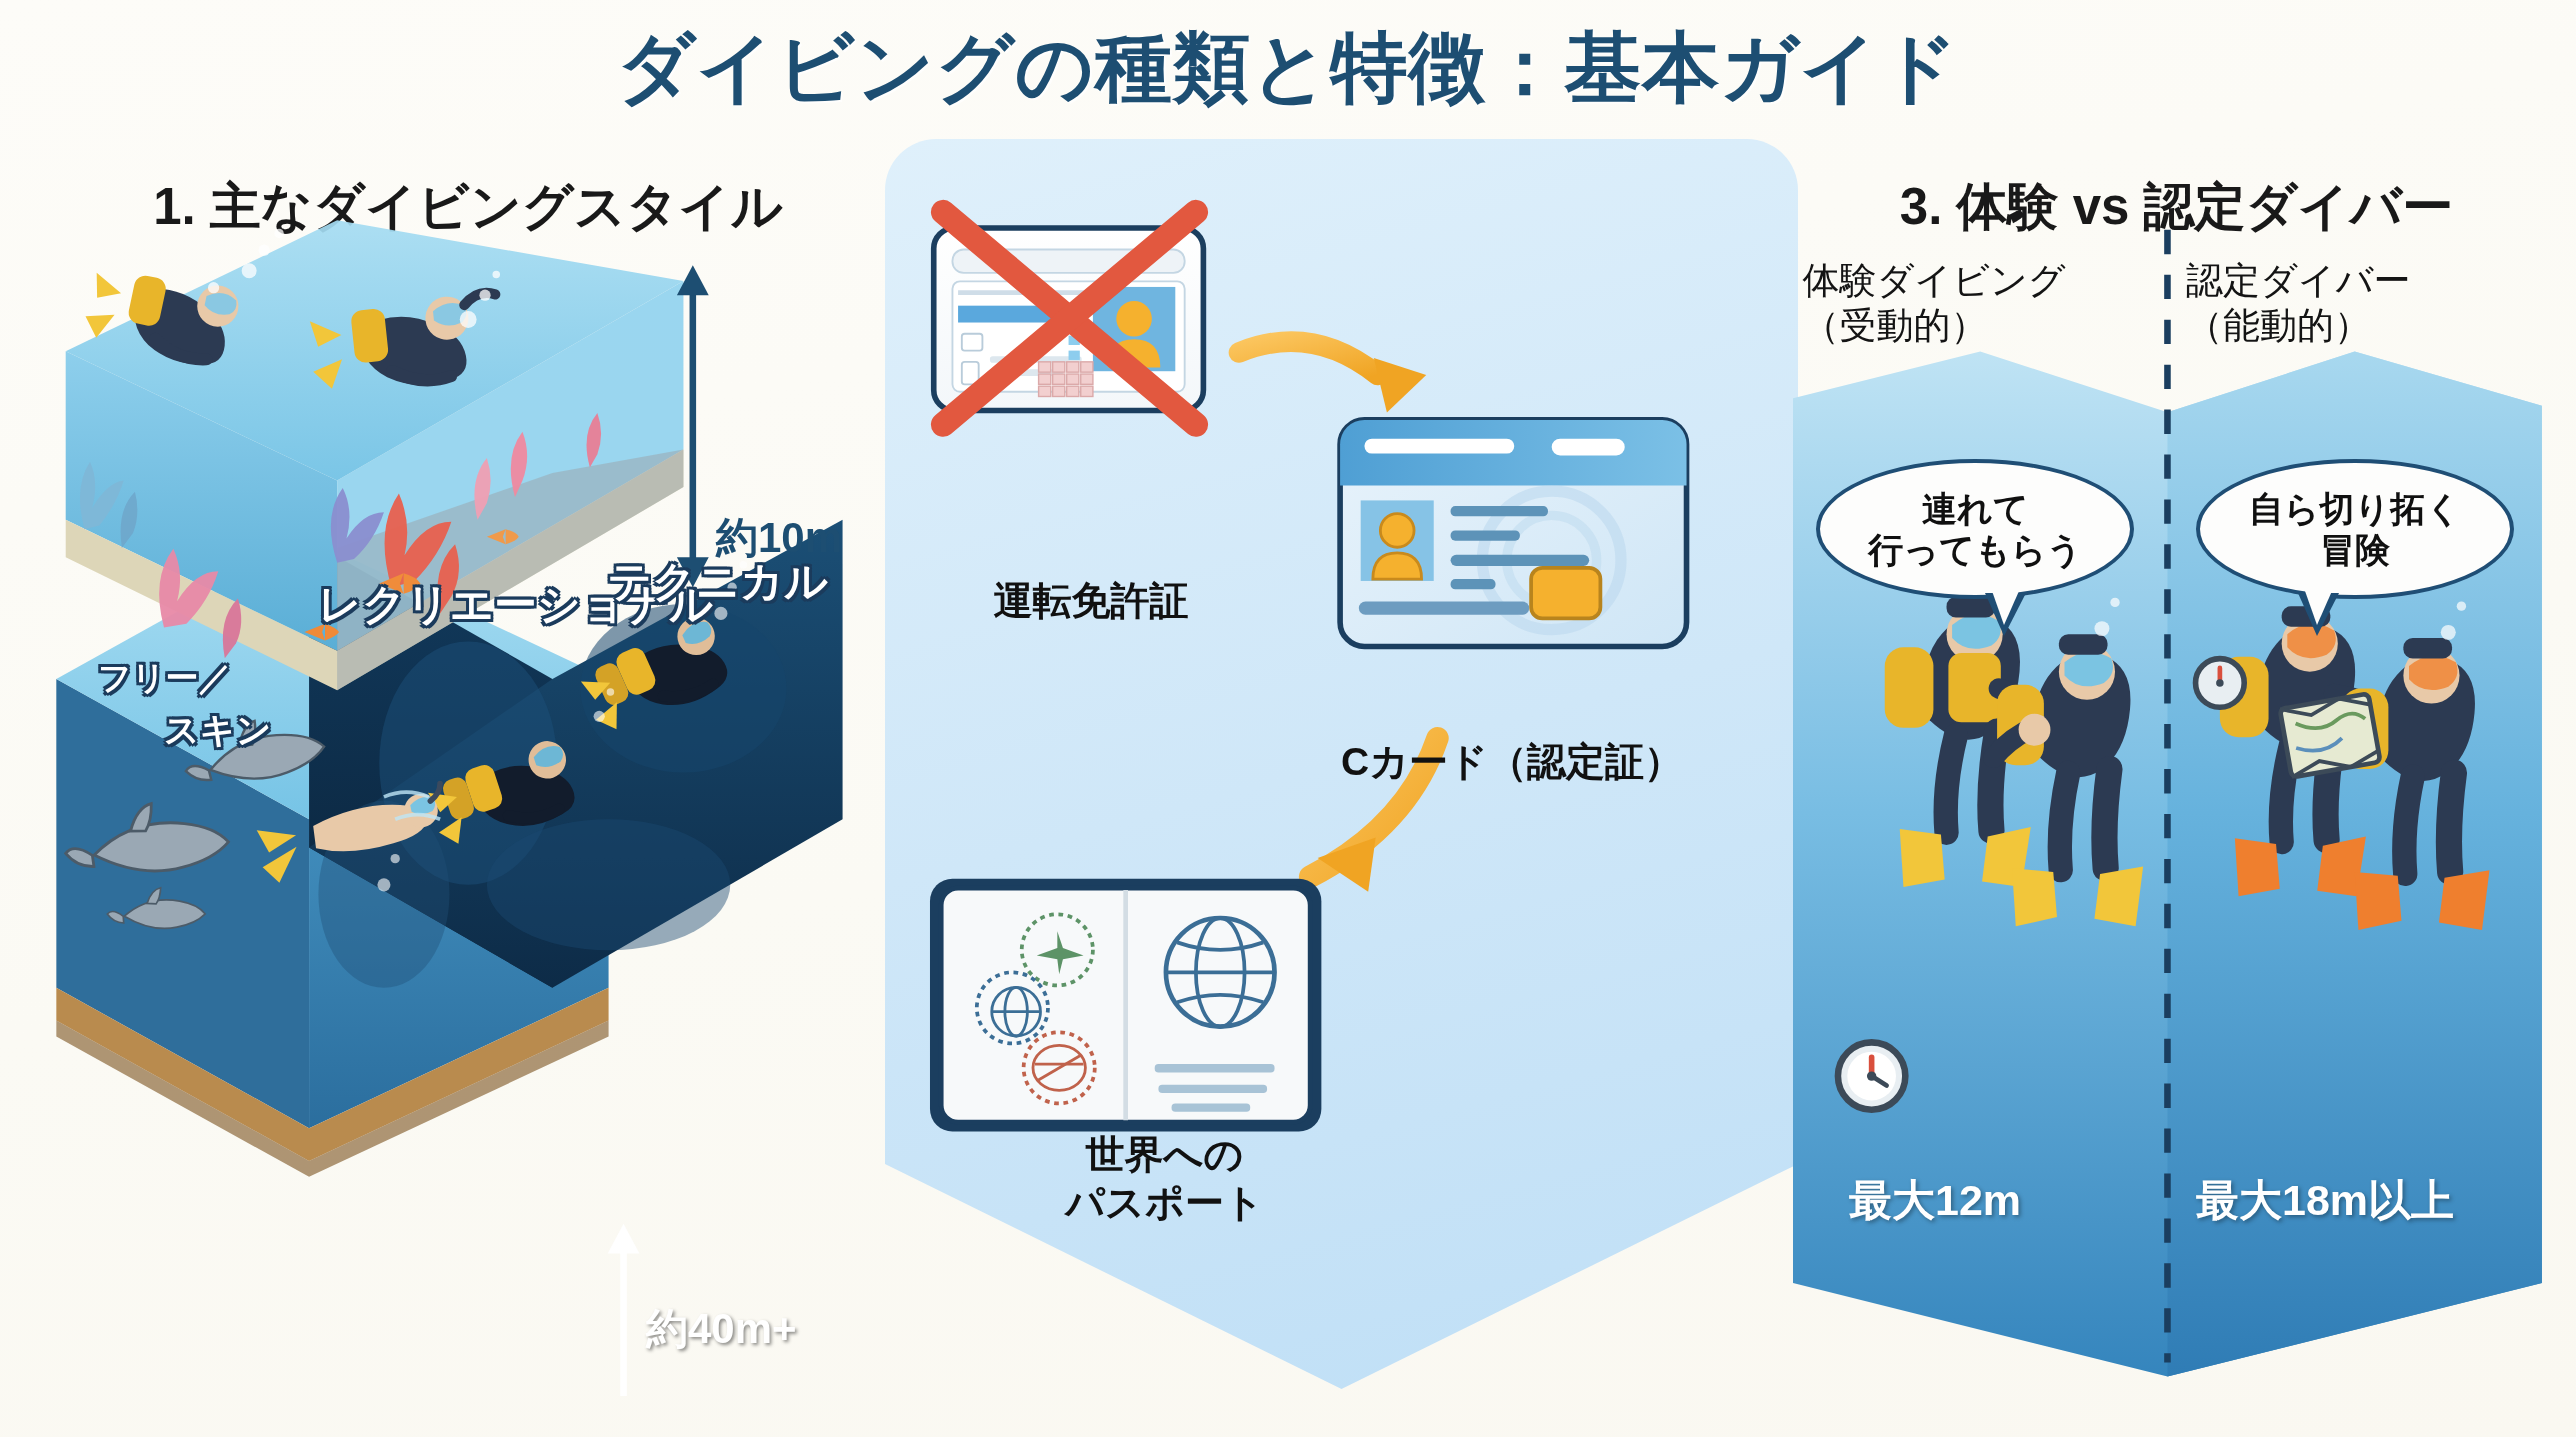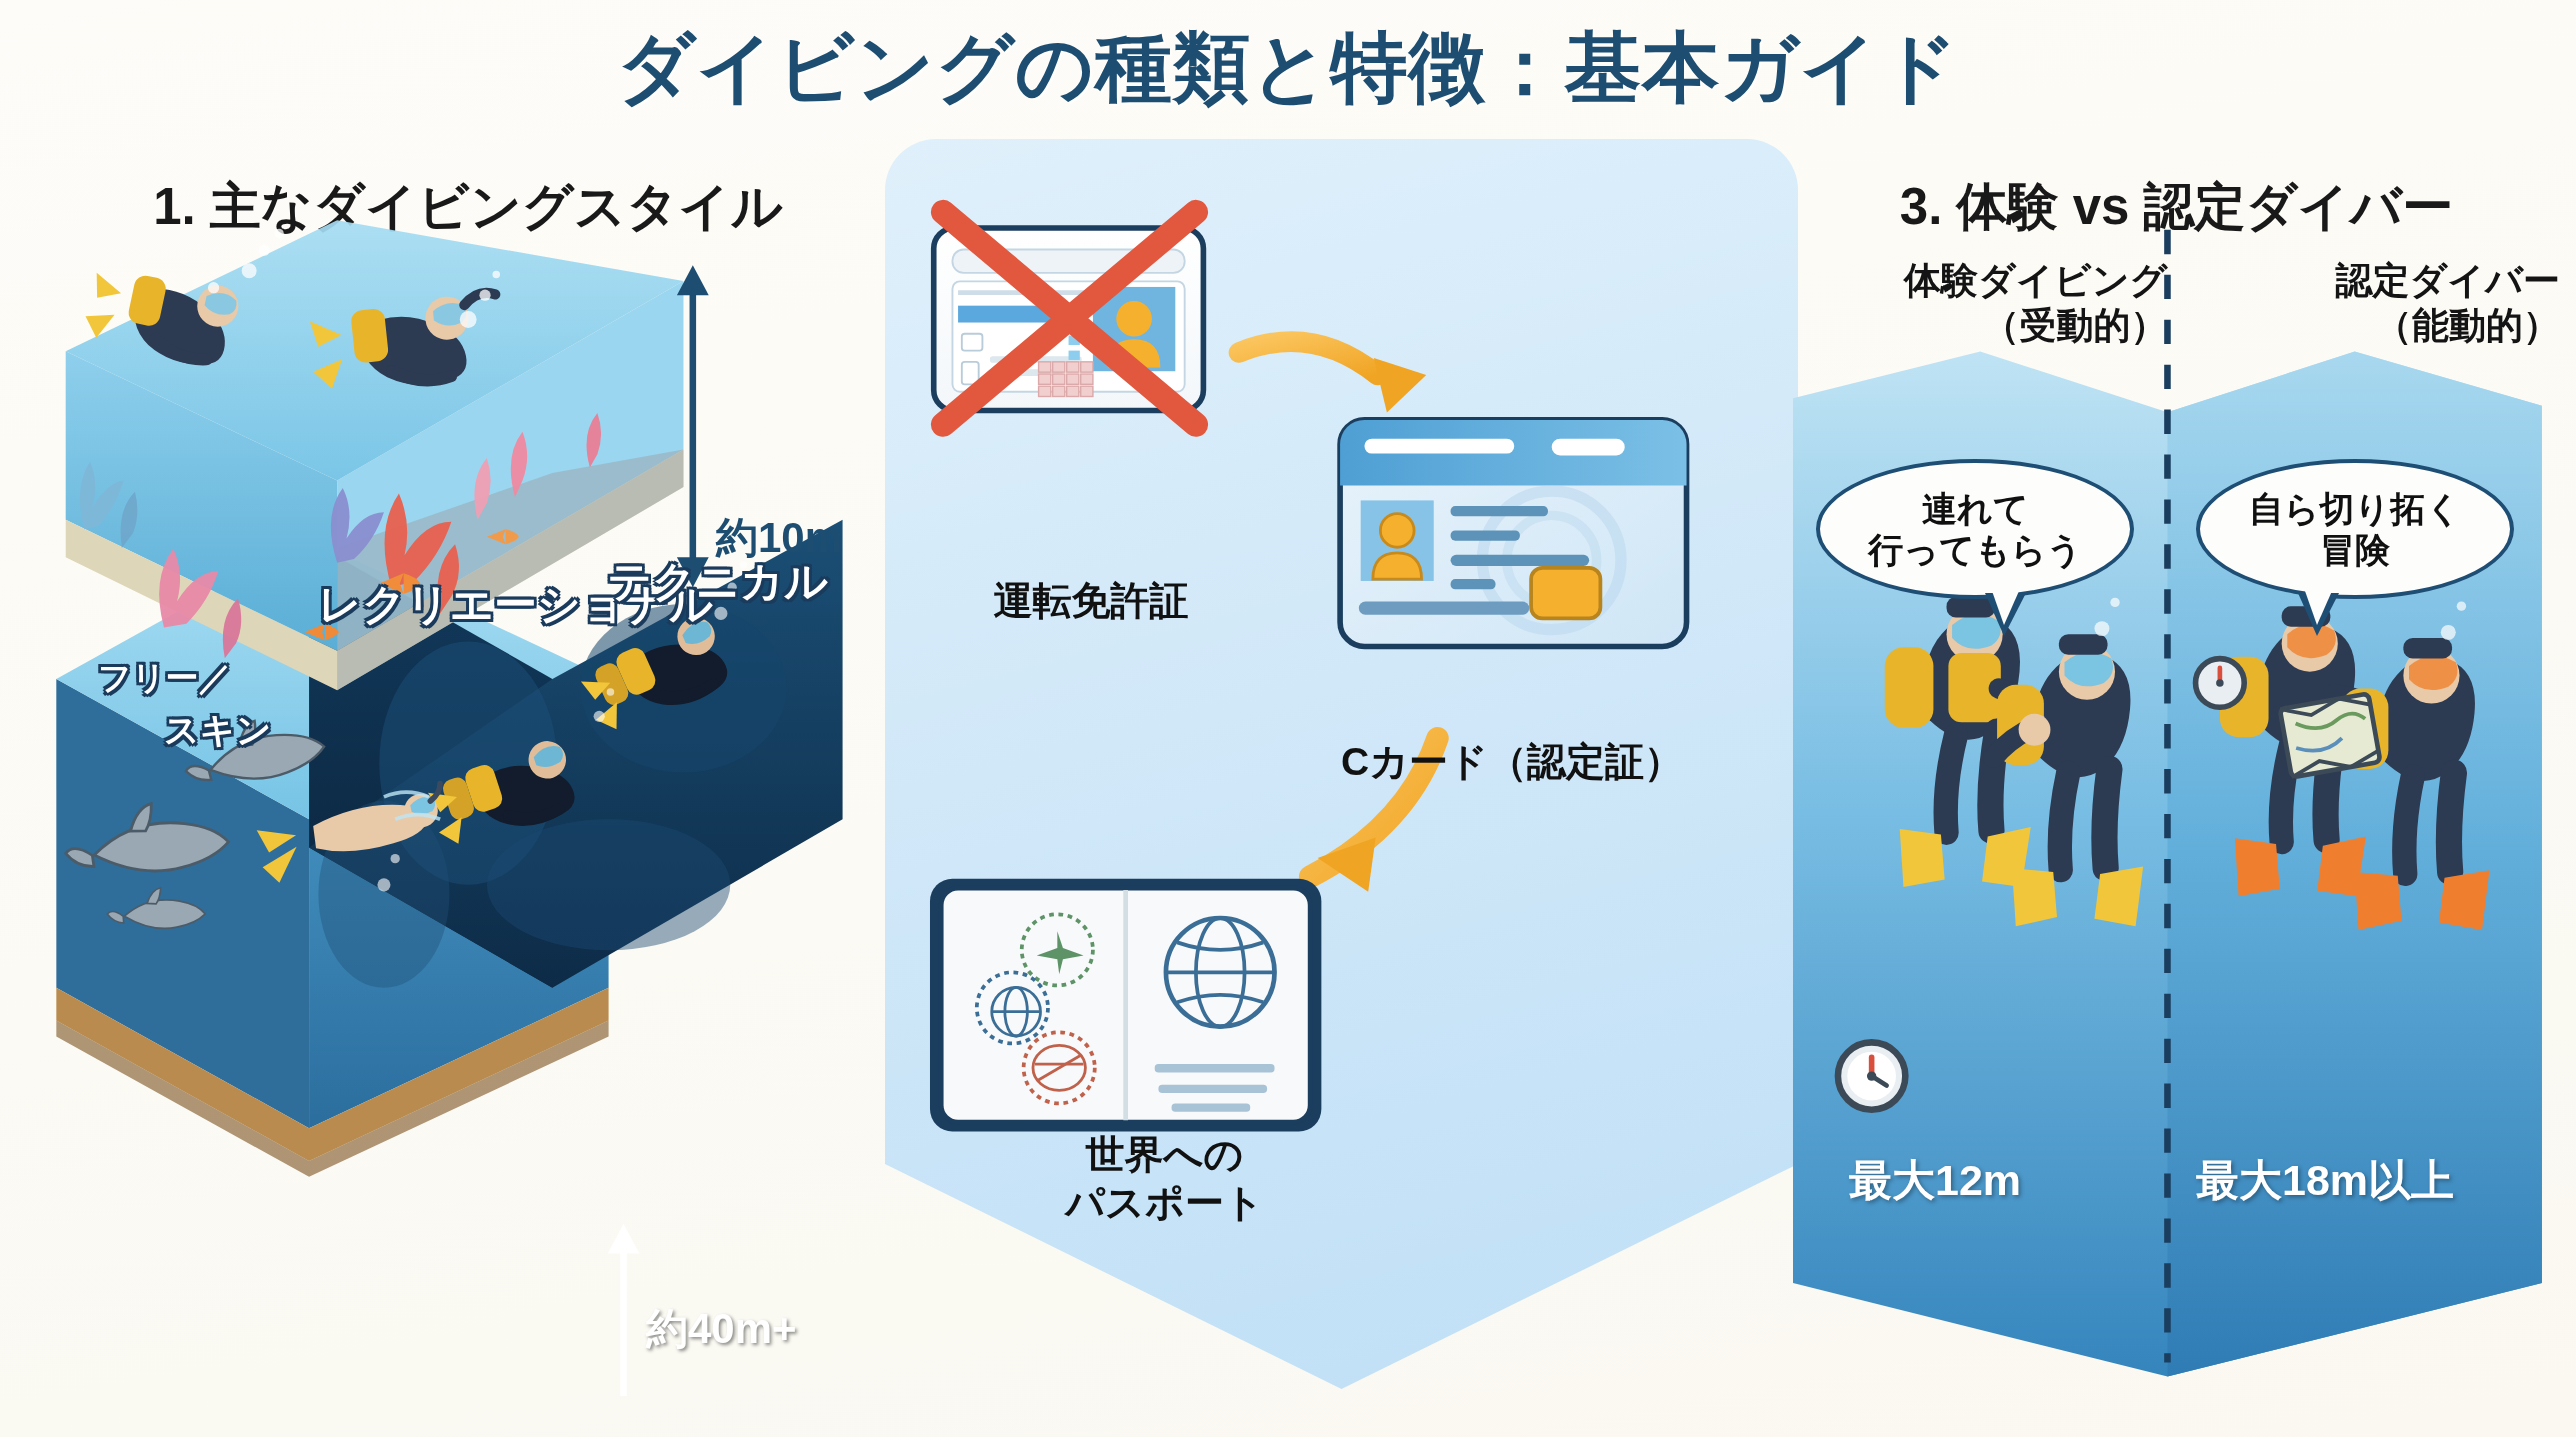--- a/index.html
+++ b/index.html
@@ -115,23 +115,23 @@
   #caption-ccard    { left: 346px; top: 599px; width: 562px; }
   #caption-renew    { left: 374px; top: 861px; width: 374px; text-align: left; }
   #caption-passport { left: 64px;  top: 992px; width: 431px; }
 
   
   #panel3 { position: absolute; left: 1793px; top: 239px; width: 777px; height: 1208px; }
 
   .p3-subtitle {
     position: absolute;
     font-size: 37px;
-    font-weight: bold;
+    font-weight: normal;
     color: #141414;
-    text-align: right;
+    text-align: left;
     line-height: 1.22;
     white-space: nowrap;
   }
   #sub-taiken { left: 9.4px;  top: 19px; width: 365px; }
   #sub-nintei { left: 393px; top: 19px; width: 374px; }
 
   .bubble {
     position: absolute;
     background: #fdfdfc;
     border: 4.7px solid #1f4e75;
@@ -167,20 +167,21 @@
   #tail-left  { left: 192px; top: 354px; }
   #tail-right { left: 505px; top: 354px; }
 
   .p3-depth {
     position: absolute;
     font-size: 43px;
     font-weight: bold;
     color: #ffffff;
     white-space: nowrap;
     text-shadow: 1.9px 1.9px 4.7px rgba(0,0,0,0.35);
+    margin-top: 20px;
   }
   #depth-left  { left: 56px;  top: 913px; }
   #depth-right { left: 403px; top: 913px; }
 
   svg { display: block; overflow: visible; }
 </style>
 </head>
 <body>
 
 <div id="canvas">

